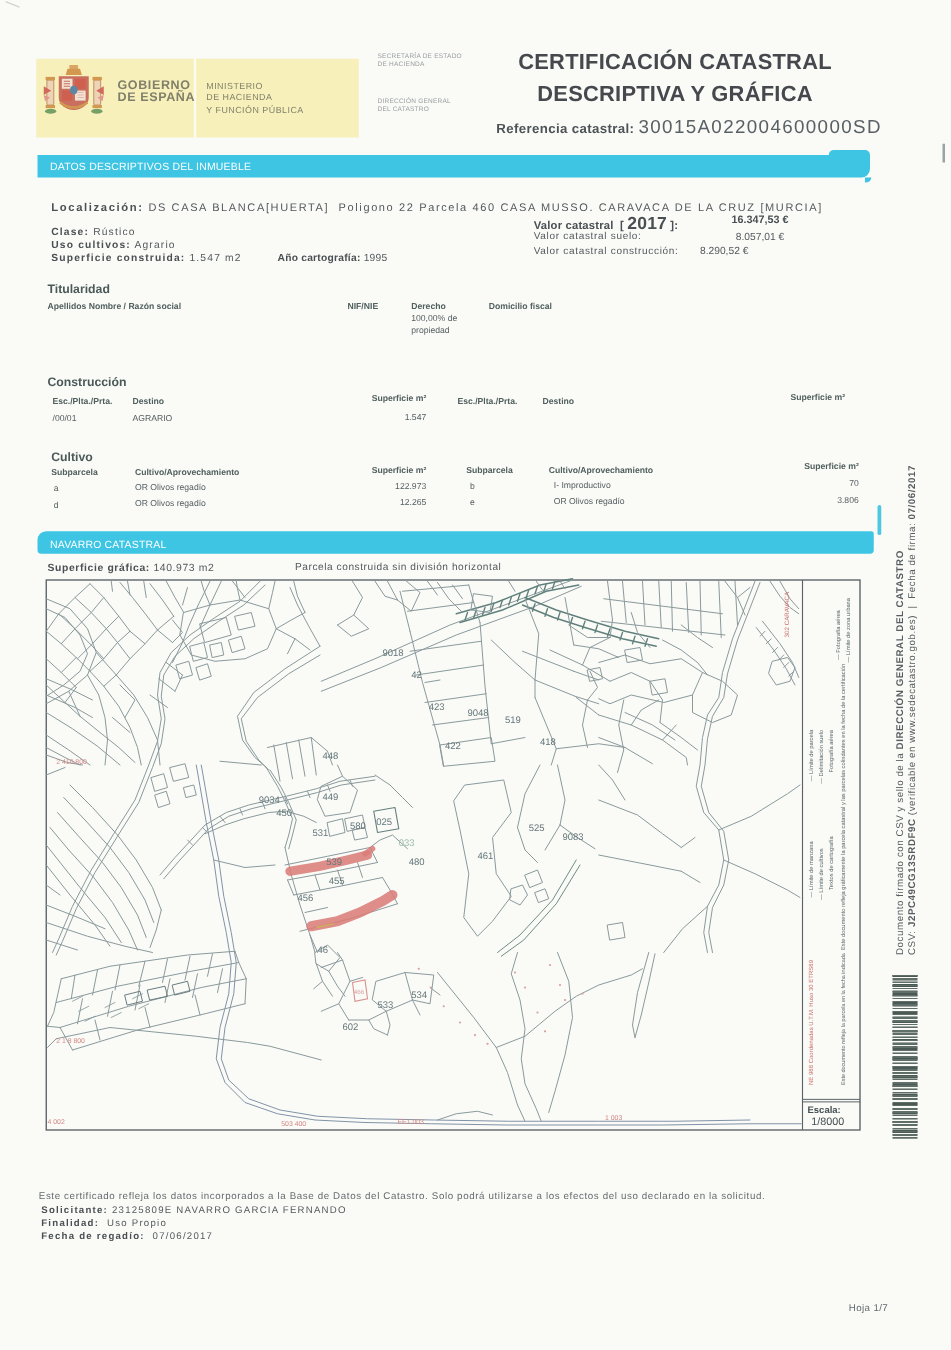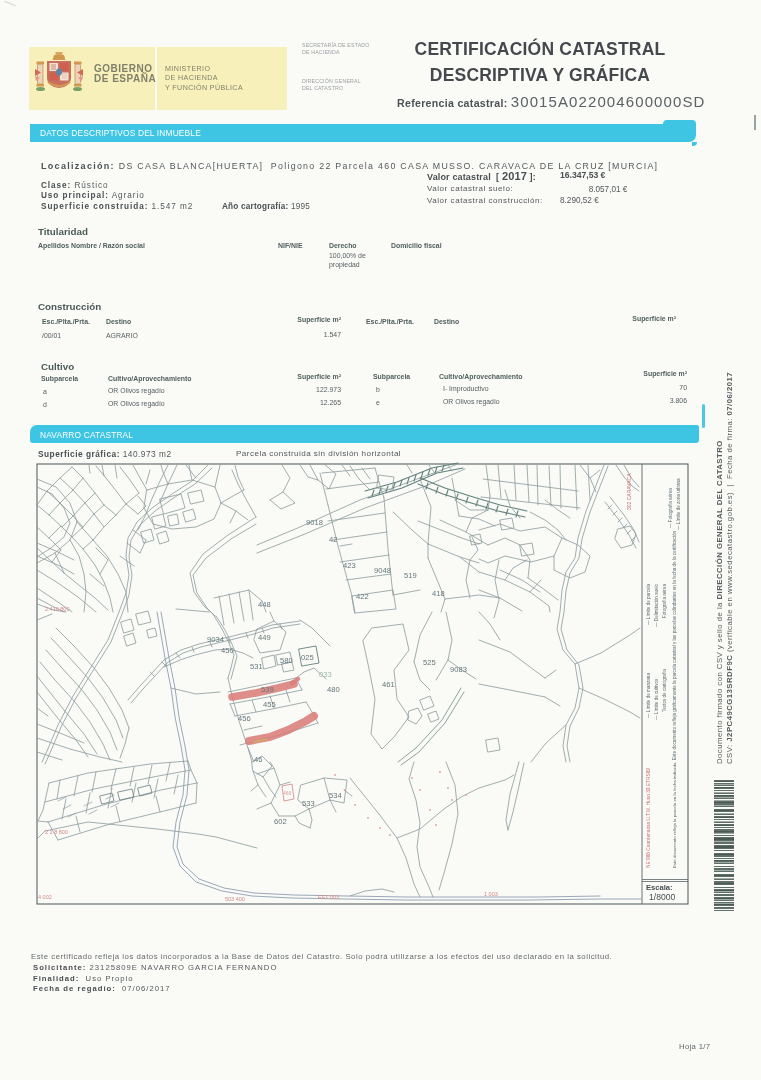--- a/index.html
+++ b/index.html
@@ -61,28 +61,28 @@
 
 <div class="ab banner" style="left:30px;top:123.5px;width:666px;height:18.5px;border-radius:0 0 7px 0"></div>
 <div class="ab banner" style="left:663px;top:120px;width:33px;height:12px;border-radius:4px 4px 0 0;"></div>
 <div class="ab" style="left:692px;top:141.5px;width:5px;height:4.5px;background:#3dc5e3;border-radius:0 0 5px 0"></div>
 <div class="ab banner" style="left:40px;top:128px;background:none">DATOS DESCRIPTIVOS DEL INMUEBLE</div>
 
 <div class="ab" style="left:41px;top:160.5px;font-size:9px;letter-spacing:1.3px"><span class="b">Localización:</span> <span style="font-size:8.8px;color:#53595c">DS CASA BLANCA[HUERTA]&nbsp; Poligono 22 Parcela 460 CASA MUSSO. CARAVACA DE LA CRUZ [MURCIA]</span></div>
 
 <div class="ab" style="left:41px;top:180.5px;font-size:8.2px;letter-spacing:.95px;color:#53595c"><span class="b" style="color:#494f52">Clase:</span> Rústico</div>
 
-<div class="ab" style="left:41px;top:191px;font-size:8.2px;letter-spacing:.95px;color:#53595c"><span class="b" style="color:#494f52">Uso principal:</span> Agrario</div>
+<div class="ab" style="left:41px;top:191px;font-size:8.2px;letter-spacing:.95px;color:#53595c"><span class="b" style="color:#494f52">Uso cultivos:</span> Agrario</div>
 
 <div class="ab" style="left:41px;top:201.5px;font-size:8.2px;letter-spacing:.95px;color:#53595c"><span class="b" style="color:#494f52">Superficie construida:</span> 1.547 m2</div>
 
 <div class="ab" style="left:222px;top:201.5px;font-size:8.2px;letter-spacing:.2px;color:#53595c"><span class="b" style="color:#494f52">Año cartografía:</span> 1995</div>
 
-<div class="ab b" style="left:427px;top:169.5px;font-size:9px;letter-spacing:.15px;color:#494f52">Valor catastral&nbsp; [ <span style="font-size:11px">2017</span> ]:</div>
-<div class="ab b" style="left:560px;top:169.5px;width:96px;text-align:left;font-size:8.6px;color:#494f52">16.347,53 €</div>
+<div class="ab b" style="left:427px;top:169.5px;font-size:9px;letter-spacing:.15px;color:#494f52">Valor catastral&nbsp; [ <span style="font-size:14px">2017</span> ]:</div>
+<div class="ab b" style="left:560px;top:169.5px;width:96px;text-align:center;font-size:8.6px;color:#494f52">16.347,53 €</div>
 
 <div class="ab" style="left:427px;top:184px;font-size:8px;letter-spacing:.55px;color:#53595c">Valor catastral suelo:</div>
 <div class="ab" style="left:560px;top:185px;width:96px;text-align:center;font-size:8.2px;color:#53595c">8.057,01 €</div>
 
 <div class="ab" style="left:427px;top:196px;font-size:8px;letter-spacing:.55px;color:#53595c">Valor catastral construcción:</div>
 <div class="ab" style="left:560px;top:195.5px;width:96px;text-align:left;font-size:8.2px;color:#53595c">8.290,52 €</div>
 
 <div class="ab b" style="left:38px;top:226px;font-size:9.8px;color:#4a5a58">Titularidad</div>
 
 <div class="ab" style="left:38px;top:242px;font-size:6.9px;font-weight:bold;color:#50605e">Apellidos Nombre / Razón social</div>

